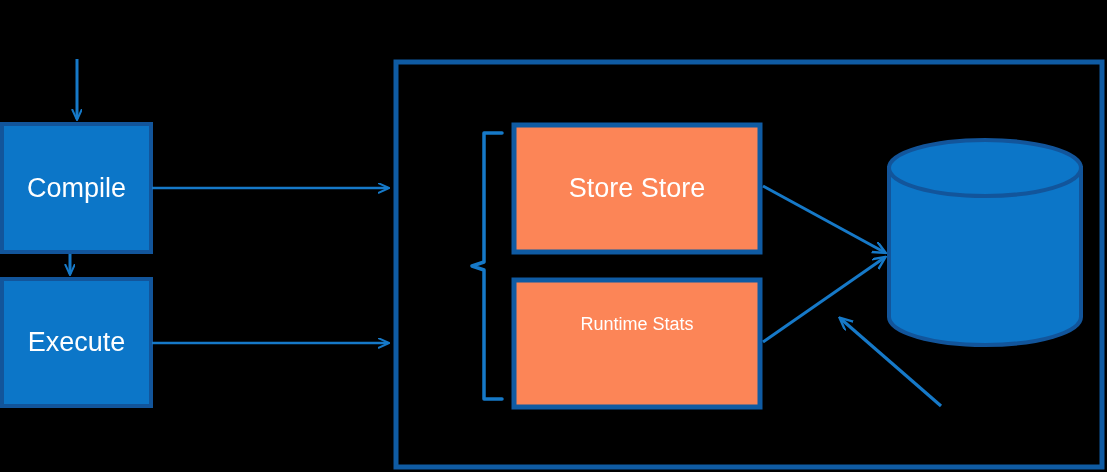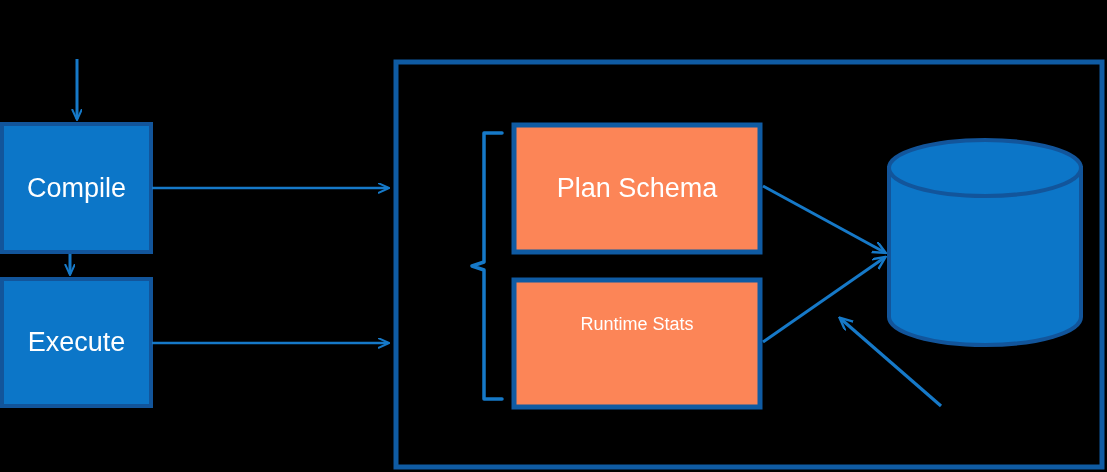--- a/index.html
+++ b/index.html
@@ -82,16 +82,16 @@
 
     <path d="M763,186 L884,252" fill="none" stroke="#1679c8" stroke-width="3" marker-end="url(#ahd)"></path>
 
     <path d="M763,342 L884,258" fill="none" stroke="#1679c8" stroke-width="3" marker-end="url(#ahd)"></path>
 
     <path d="M941,406 L841,319" fill="none" stroke="#1679c8" stroke-width="3.2" marker-end="url(#ahd)"></path>
   </svg>
 
   <div class="node-label lbl-compile">Compile</div>
   <div class="node-label lbl-execute">Execute</div>
-  <div class="node-label lbl-plan">Plan Schema</div>
+  <div class="node-label lbl-plan">Store Store</div>
   <div class="node-label lbl-runtime">Runtime Stats</div>
 
 </div>
 
 </body></html>

